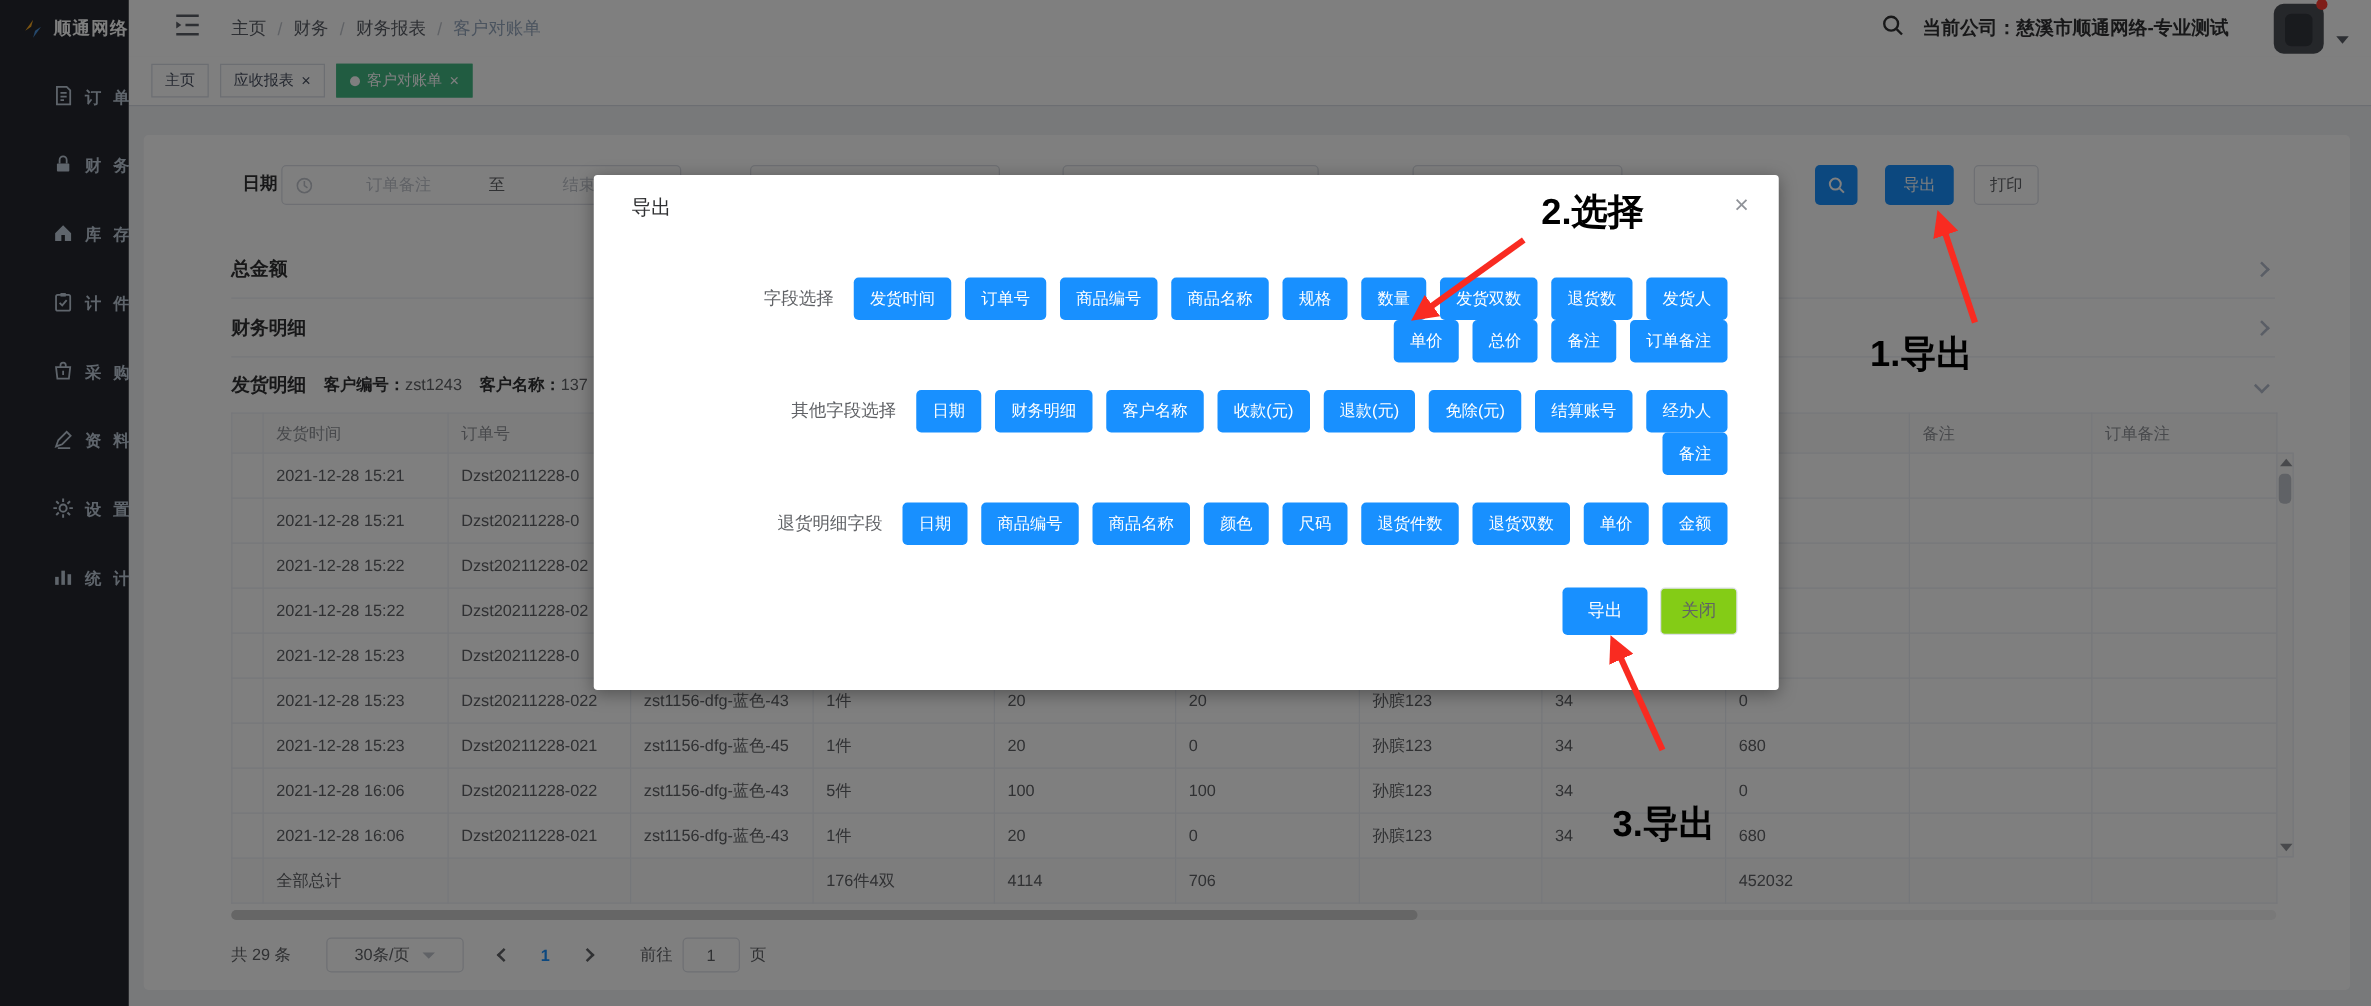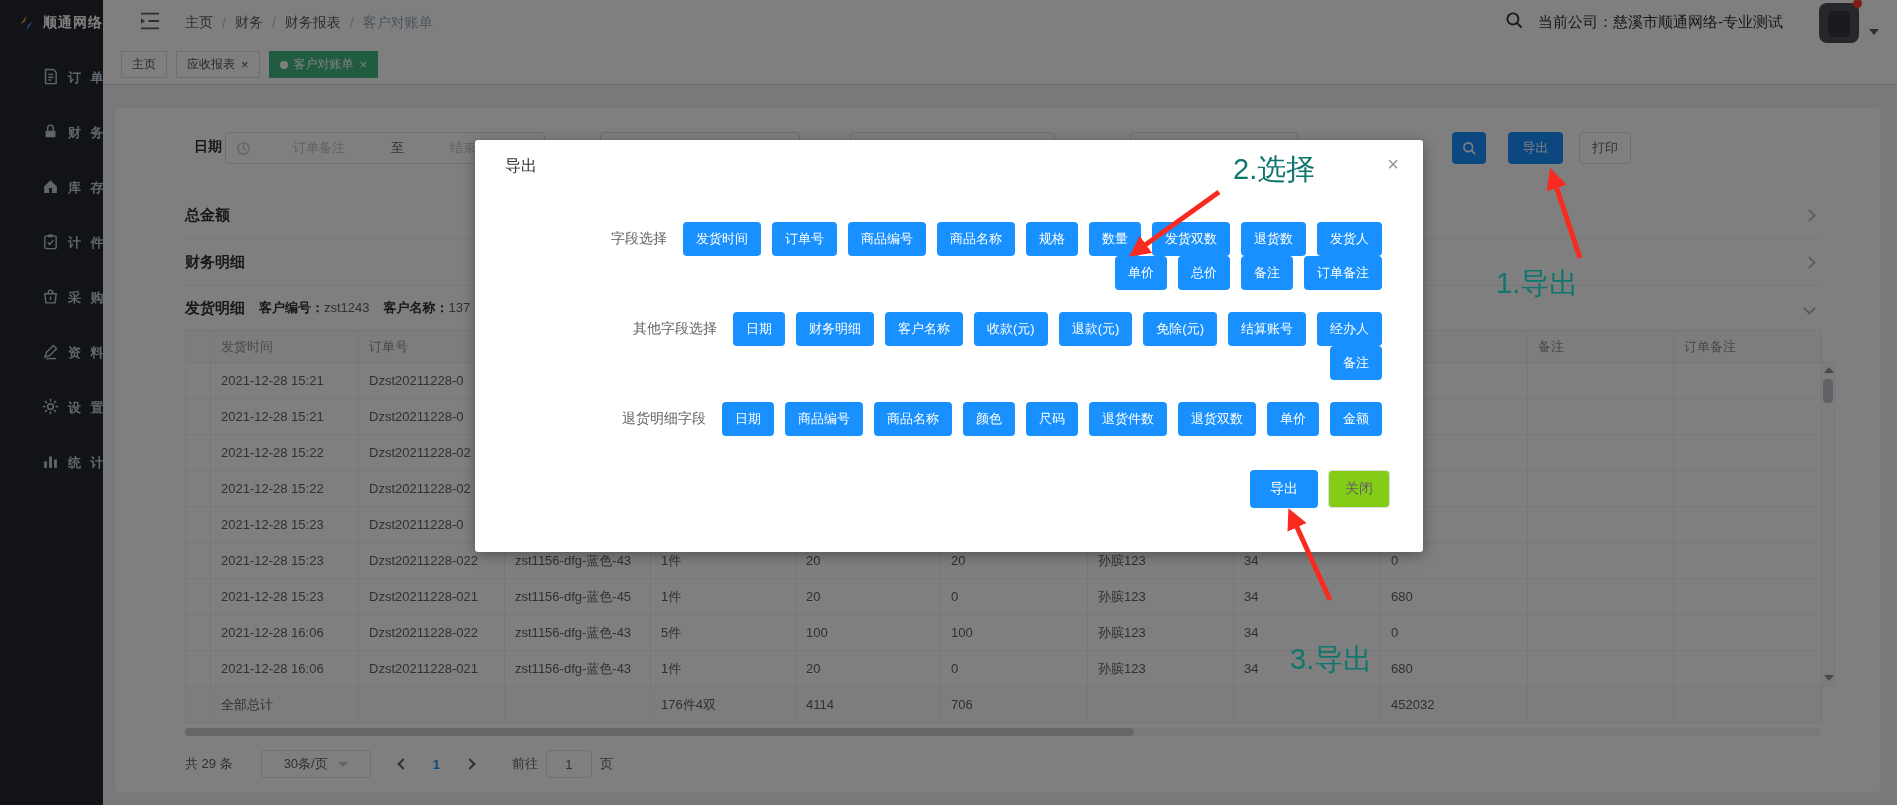--- a/index.html
+++ b/index.html
@@ -15,21 +15,21 @@
   .menu-item { height:55px; display:flex; align-items:center; padding-left:42px; gap:9px; color:#bfcbd9; font-size:13px; font-weight:bold; letter-spacing:3px; cursor:pointer; white-space:nowrap; }
   .menu-item svg { flex:0 0 auto; }
 
   
   .topbar { position:absolute; left:103px; top:0; width:1794px; height:45px; background:#ffffff; display:flex; align-items:center; }
   .hamburger { margin-left:37px; cursor:pointer; }
   .breadcrumb { display:flex; align-items:center; margin-left:25px; font-size:14px; gap:9px; }
   .crumb { color:#5a5e66; cursor:pointer; }
   .crumb.last { color:#97a8be; cursor:default; }
   .crumb-sep { color:#c0c4cc; }
-  .topbar-right { margin-left:auto; display:flex; align-items:center; }
+  .topbar-right { margin-left:auto; display:flex; align-items:center;font-weight:bold; }
   .search-top { margin-right:14px; cursor:pointer; }
   .company { font-size:15px; color:#303133; margin-right:36px; }
   .avatar { position:relative; width:40px; height:40px; border-radius:8px; background:#4b4e55; margin-right:4px; cursor:pointer; }
   .avatar::after { content:""; position:absolute; left:9px; top:8px; width:22px; height:26px; border-radius:5px; background:#33363c; }
   .avatar-badge { position:absolute; right:-3px; top:-4px; width:9px; height:9px; border-radius:50%; background:#ff3b30; }
   .avatar-caret { width:0; height:0; border-left:5px solid transparent; border-right:5px solid transparent; border-top:6px solid #5a5e66; margin:18px 18px 0 6px; cursor:pointer; }
 
   
   .tabbar { position:absolute; left:103px; top:45px; width:1794px; height:40px; background:#fff; border-bottom:1px solid #d8dce5; display:flex; align-items:center; padding-left:18px; gap:9px; }
   .tab { height:27px; display:flex; align-items:center; gap:6px; padding:0 10px; border:1px solid #d8dce5; background:#fff; color:#495060; font-size:12px; cursor:pointer; }
@@ -98,21 +98,21 @@
   .group { margin-bottom:22px; }
   .fline { display:flex; align-items:center; margin-bottom:0; flex-wrap:nowrap;justify-content:flex-end; }
   .fline.cont { margin-left:15px; }
   .glabel { font-size:14px; color:#606266; margin-right:16px; white-space:nowrap; }
   .fbtn { background:#1890ff; color:#fff; border:none; border-radius:4px; font-size:13px; padding:8px 13px; margin-right:11px; cursor:pointer; white-space:nowrap; }
   .modal-footer { position:absolute; right:33px; top:330px; display:flex; gap:10px; }
   .btn-primary { background:#1890ff; color:#fff; border:none; border-radius:4px; font-size:14px; padding:9px 20px; cursor:pointer; }
   .btn-plain { background:#84cc16; color:#606266; border:1px solid #dcdfe6; border-radius:4px; font-size:14px; padding:9px 16px; cursor:pointer; }
 
   
-  .ann { position:absolute; z-index:40; color:#0f766e; font-size:29px; font-weight:normal; white-space:nowrap; }
+  .ann { position:absolute; z-index:40; color:#000000; font-size:29px; font-weight:bold; white-space:nowrap; }
   .ann1 { left:1233px; top:150px; } .ann2 { left:1496px; top:264px; } .ann3 { left:1290px; top:640px; }
   .arrows { position:absolute; inset:0; z-index:40; pointer-events:none; }
 </style>
 </head>
 <body>
 
 <div class="app">
 
   <aside class="sidebar">
     <div class="logo">

